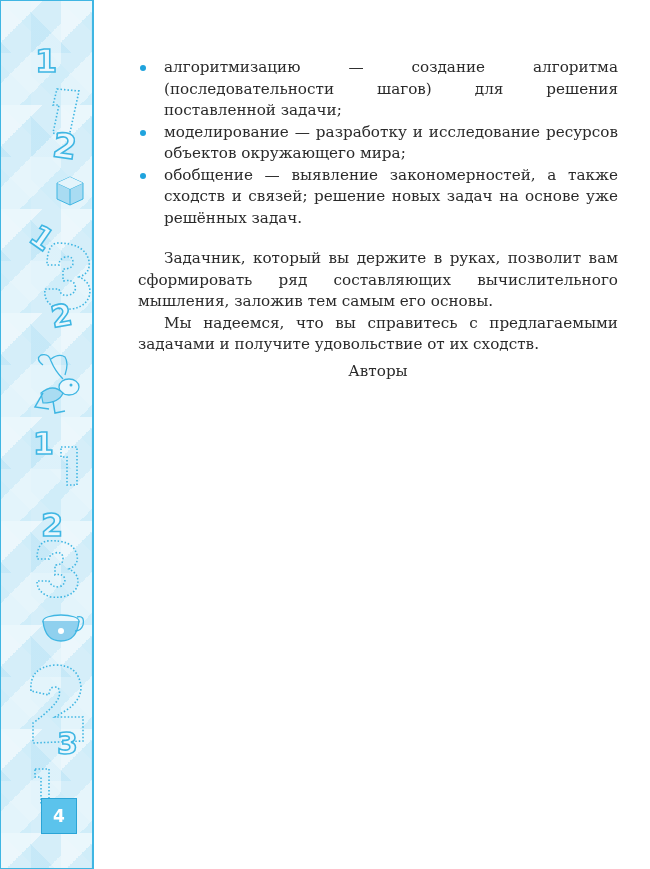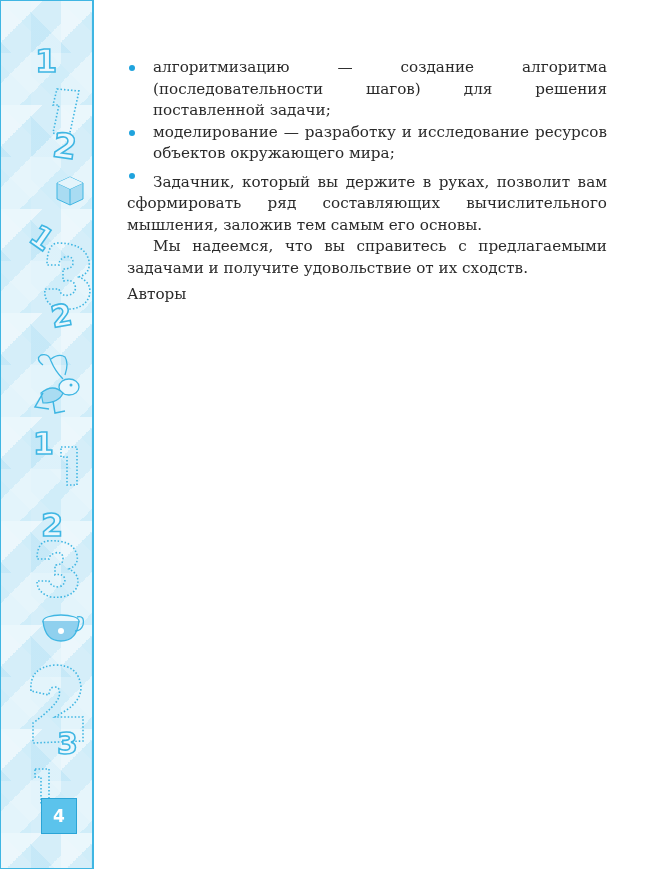--- a/index.html
+++ b/index.html
@@ -21,31 +21,31 @@
       position: absolute; font-family: "DejaVu Sans", sans-serif; font-weight: bold;
       color: #e9f7fd; -webkit-text-stroke: 1.6px #3fb6e3; line-height: 1;
     }
     .page-num {
       position: absolute; left: 40px; top: 797px; width: 34px; height: 34px;
       background: #5bc3ec; border: 1.5px solid #2aa4d6;
       color: #ffffff; font-family: "DejaVu Sans", sans-serif; font-weight: bold;
       font-size: 17px; display: flex; align-items: center; justify-content: center;
     }
     .content {
-      position: absolute; left: 127px; top: 57px; width: 480px;
+      position: absolute; left: 138px; top: 57px; width: 480px;
       font-size: 15.2px; line-height: 21.5px; color: #2a2a2a; text-align: justify;
     }
     .bullets { list-style: none; margin: 0; padding: 0; }
     .bullets li { position: relative; padding-left: 26px; margin: 0; }
     .bullet-dot {
       position: absolute; left: 2px; top: 8px; width: 6px; height: 6px; border-radius: 50%;
       background: #1fa3dd;
     }
     .para { text-indent: 26px; margin: 0; }
-    .signature { text-align: left; margin: 5px 0 0 0; }
+    .signature { text-align: center; margin: 5px 0 0 0; }
   </style>
 </head>
 <body>
 
 <div class="sidebar">
 
   <div class="digit-solid" style="left:34px;top:44px;font-size:32px;">1</div>
 
   <svg class="deco" style="left:48px;top:84px;" width="34" height="54" viewBox="0 0 34 54">
     <path d="M8 4 L30 6 L20 52 L4 48 L10 20 L4 20 Z" fill="none" stroke="#3fb6e3" stroke-width="1.6" stroke-dasharray="1.5 2"></path>
@@ -98,18 +98,18 @@
   <svg class="deco" style="left:32px;top:766px;" width="22" height="40" viewBox="0 0 22 40">
     <path d="M2 2 L16 2 L16 38 L8 38 L8 10 L2 10 Z" fill="none" stroke="#3fb6e3" stroke-width="1.6" stroke-dasharray="1.5 2"></path>
   </svg>
   <div class="page-num">4</div>
 </div>
 
 <div class="content">
   <ul class="bullets">
     <li><span class="bullet-dot"></span><span>алгоритмизацию — создание алгоритма (последовательности шагов) для решения поставленной задачи;</span></li>
     <li><span class="bullet-dot"></span><span>моделирование — разработку и исследование ресурсов объектов окружающего мира;</span></li>
-    <li><span class="bullet-dot"></span></li>
+    <li><span class="bullet-dot"></span><span>обобщение — выявление закономерностей, а также сходств и связей; решение новых задач на основе уже решённых задач.</span></li>
   </ul>
-  <p class="para" style="margin-top:7px;">Задачник, который вы держите в руках, позволит вам сформировать ряд составляющих вычислительного мышления, заложив тем самым его основы.</p>
+  <p class="para" style="margin-top:19px;">Задачник, который вы держите в руках, позволит вам сформировать ряд составляющих вычислительного мышления, заложив тем самым его основы.</p>
   <p class="para">Мы надеемся, что вы справитесь с предлагаемыми задачами и получите удовольствие от их сходств.</p>
   <p class="signature">Авторы</p>
 </div>
 
 </body></html>

